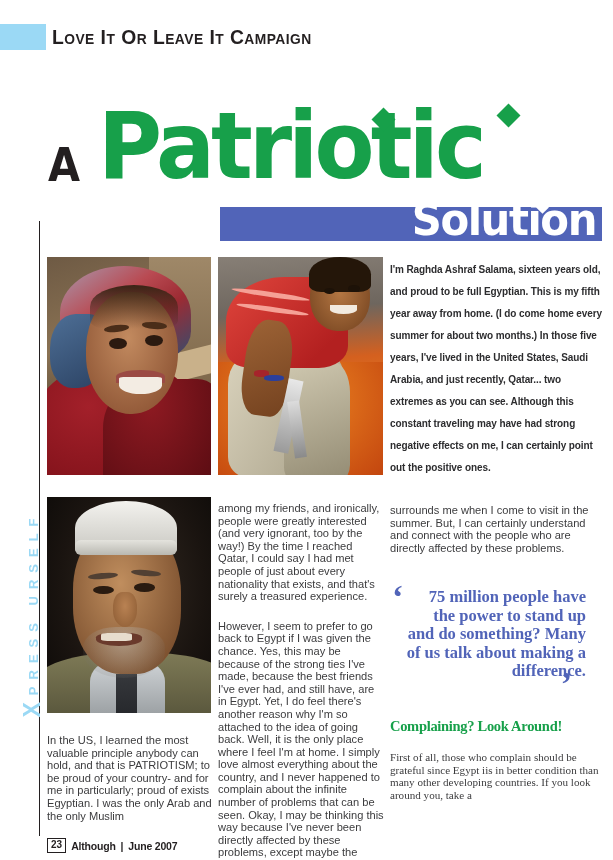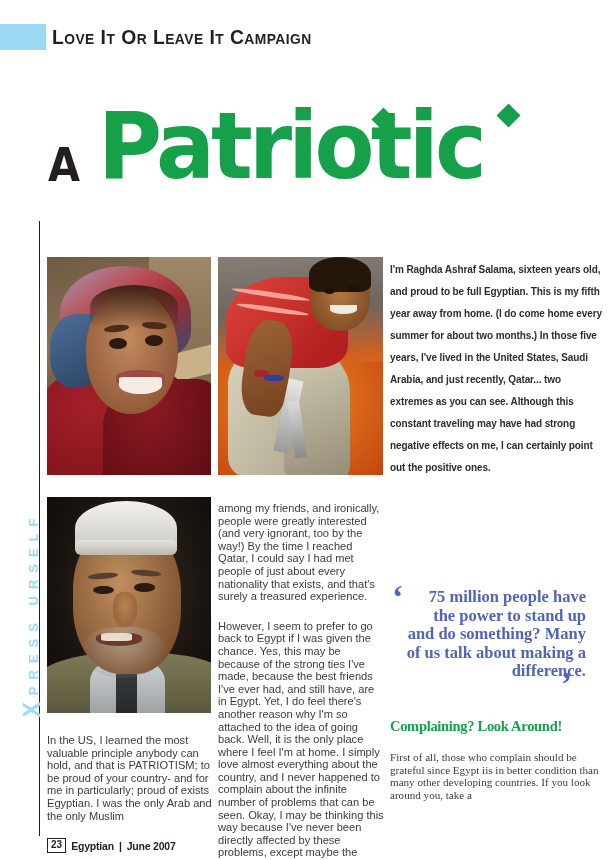--- a/index.html
+++ b/index.html
@@ -330,20 +330,24 @@
   <div class="kicker-swatch"></div>
   <div class="kicker-text">Love It Or Leave It Campaign</div>
 
   <div class="title-row">
     <span class="title-a">A</span>
     <span class="title-main">Patriotic</span>
     <span class="diamond dia-1"></span>
     <span class="diamond dia-2"></span>
   </div>
 
+  <div class="solution-bar">
+    <span class="solution-text">Solution</span>
+    <span class="dia-sol"></span>
+  </div>
 
   <div class="v-rule"></div>
 
   <div class="side-label"><span class="big-x">X</span><span>PRESS  URSELF</span></div>
 
   <div class="photo ph-girl">
     <div class="ph-layer g-bg"></div>
     <div class="ph-layer g-wall"></div>
     <div class="ph-layer g-pole"></div>
     <div class="ph-layer g-body"></div>
@@ -402,30 +406,33 @@
 
   <div class="col col-left">
     <p>In the US, I learned the most valuable principle anybody can hold, and that is PATRIOTISM; to be proud of your country- and for me in particularly; proud of exists Egyptian. I was the only Arab and the only Muslim</p>
   </div>
 
   <div class="col col-mid">
     <p>among my friends, and ironically, people were greatly interested (and very ignorant, too by the way!) By the time I reached Qatar, I could say I had met people of just about every nationality that exists, and that's surely a treasured experience.</p>
     <p>However, I seem to prefer to go back to Egypt if I was given the chance. Yes, this may be because of the strong ties I've made, because the best friends I've ever had, and still have, are in Egypt. Yet, I do feel there's another reason why I'm so attached to the idea of going back. Well, it is the only place where I feel I'm at home. I simply love almost everything about the country, and I never happened to complain about the infinite number of problems that can be seen. Okay, I may be thinking this way because I've never been directly affected by these problems, except maybe the pollution that</p>
   </div>
 
+  <div class="col col-right">
+    <p>surrounds me when I come to visit in the summer. But, I can certainly understand and connect with the people who are directly affected by these problems.</p>
+  </div>
 
   <div class="pullquote">
     <span class="pq-open">‘</span>
     <div class="pq-body">75 million people have the power to stand up and do something? Many of us talk about making a difference.</div>
     <span class="pq-close">’</span>
   </div>
 
   <div class="subhead">Complaining? Look Around!</div>
   <div class="after-subhead">First of all, those who complain should be grateful since Egypt iis in  better condition than many other developing countries. If you look around you, take a</div>
 
   <div class="footer">
     <span class="folio">23</span>
-    <span class="footer-text">Egyptian</span>
+    <span class="footer-text">Although</span>
     <span class="footer-text">|</span>
     <span class="footer-text">June 2007</span>
   </div>
 
 </div>
 
 </body></html>

